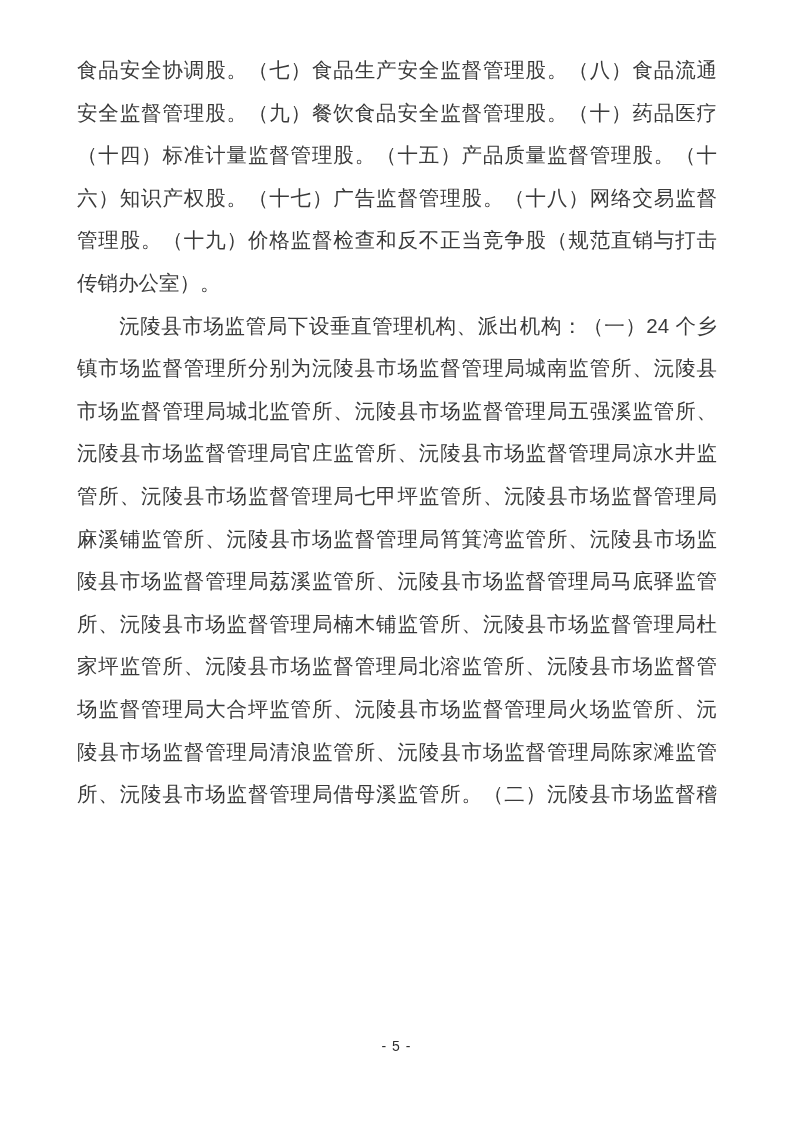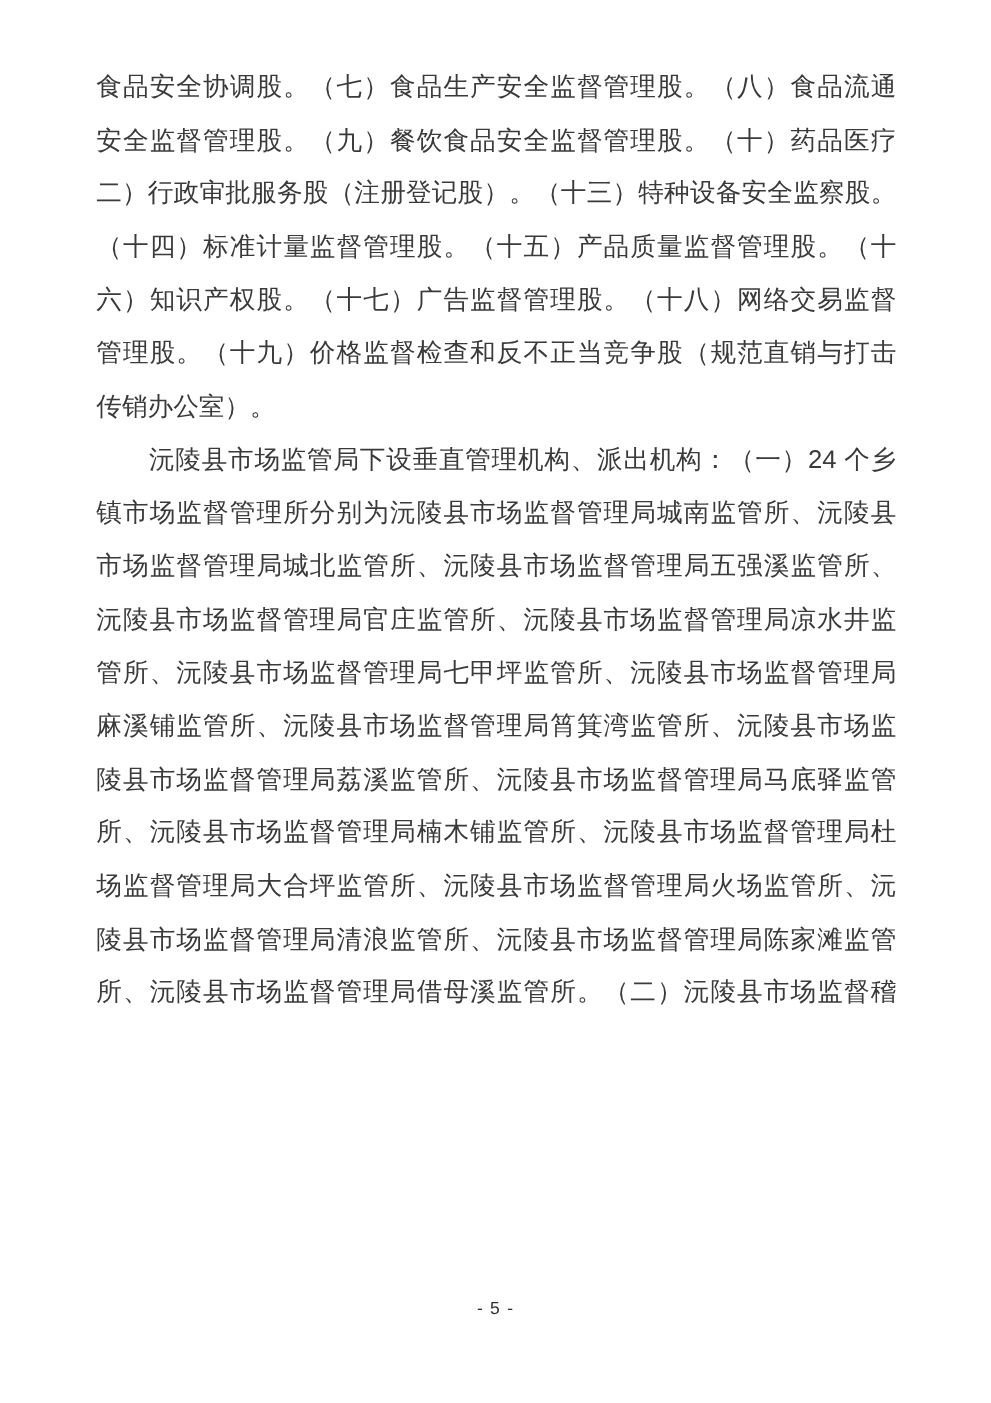--- a/index.html
+++ b/index.html
@@ -47,31 +47,31 @@
     color: #2f2f2f;
   }
 </style>
 </head>
 <body>
 
 <div class="page">
   <div class="doc-body">
       <div class="line">食品安全协调股。（七）食品生产安全监督管理股。（八）食品流通</div>
       <div class="line">安全监督管理股。（九）餐饮食品安全监督管理股。（十）药品医疗</div>
-      <div class="line">二）行政审批服务股（注册登记股）。（十三）特种设备安全监察股。</div>
       <div class="line">（十四）标准计量监督管理股。（十五）产品质量监督管理股。（十</div>
       <div class="line">六）知识产权股。（十七）广告监督管理股。（十八）网络交易监督</div>
       <div class="line">管理股。（十九）价格监督检查和反不正当竞争股（规范直销与打击</div>
       <div class="line no-stretch">传销办公室）。</div>
       <div class="line">　　沅陵县市场监管局下设垂直管理机构、派出机构：（一）24 个乡</div>
       <div class="line">镇市场监督管理所分别为沅陵县市场监督管理局城南监管所、沅陵县</div>
       <div class="line">市场监督管理局城北监管所、沅陵县市场监督管理局五强溪监管所、</div>
       <div class="line">沅陵县市场监督管理局官庄监管所、沅陵县市场监督管理局凉水井监</div>
       <div class="line">管所、沅陵县市场监督管理局七甲坪监管所、沅陵县市场监督管理局</div>
       <div class="line">麻溪铺监管所、沅陵县市场监督管理局筲箕湾监管所、沅陵县市场监</div>
       <div class="line">陵县市场监督管理局荔溪监管所、沅陵县市场监督管理局马底驿监管</div>
       <div class="line">所、沅陵县市场监督管理局楠木铺监管所、沅陵县市场监督管理局杜</div>
+      <div class="line">家坪监管所、沅陵县市场监督管理局北溶监管所、沅陵县市场监督管</div>
       <div class="line">场监督管理局大合坪监管所、沅陵县市场监督管理局火场监管所、沅</div>
       <div class="line">陵县市场监督管理局清浪监管所、沅陵县市场监督管理局陈家滩监管</div>
       <div class="line">所、沅陵县市场监督管理局借母溪监管所。（二）沅陵县市场监督稽</div>
     </div>
   <div class="page-footer">- 5 -</div>
 </div>
 
 </body></html>

